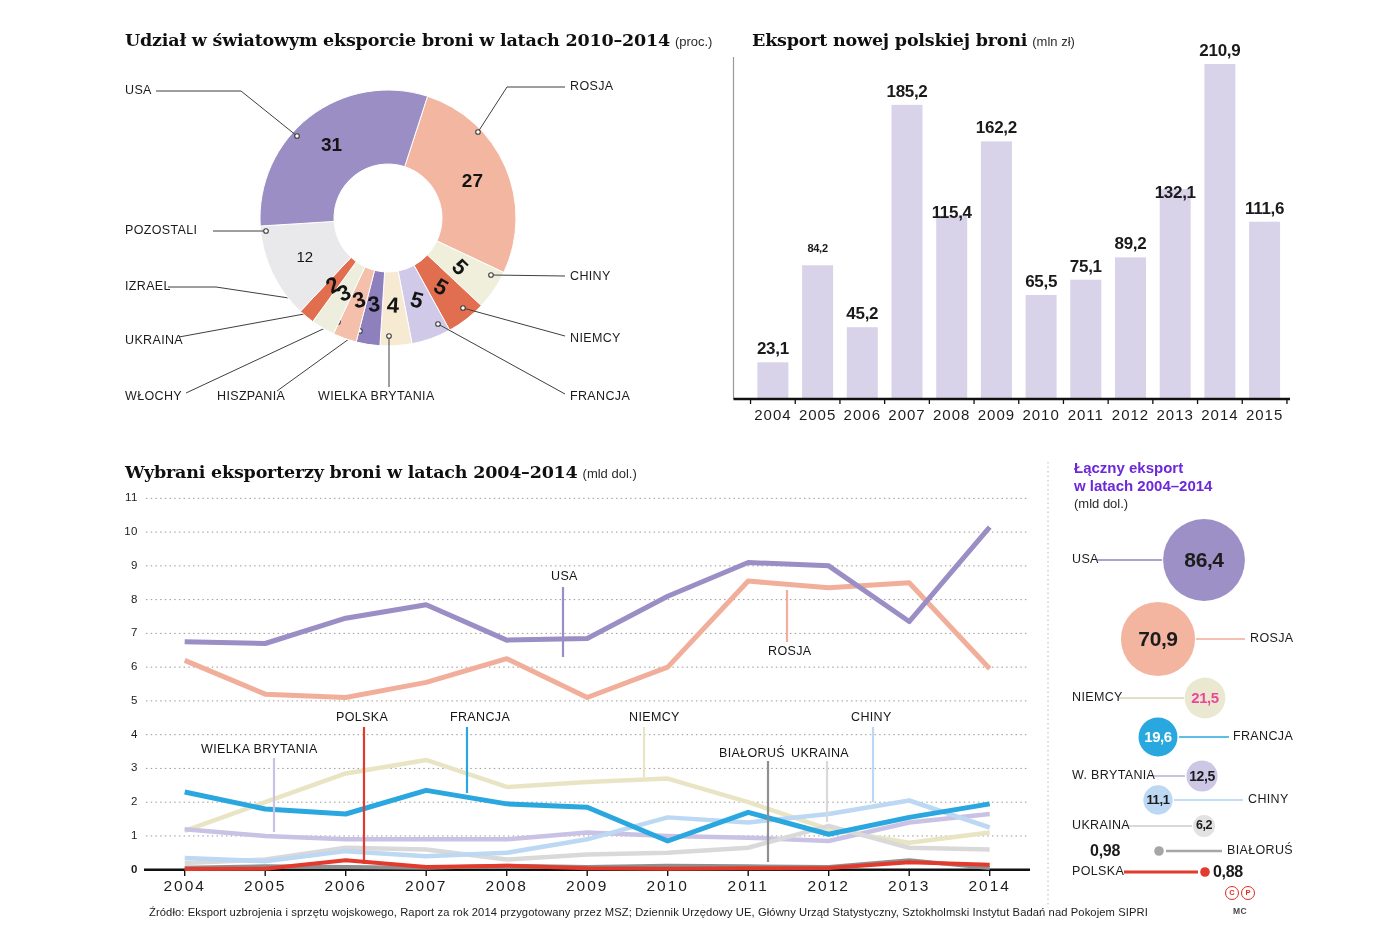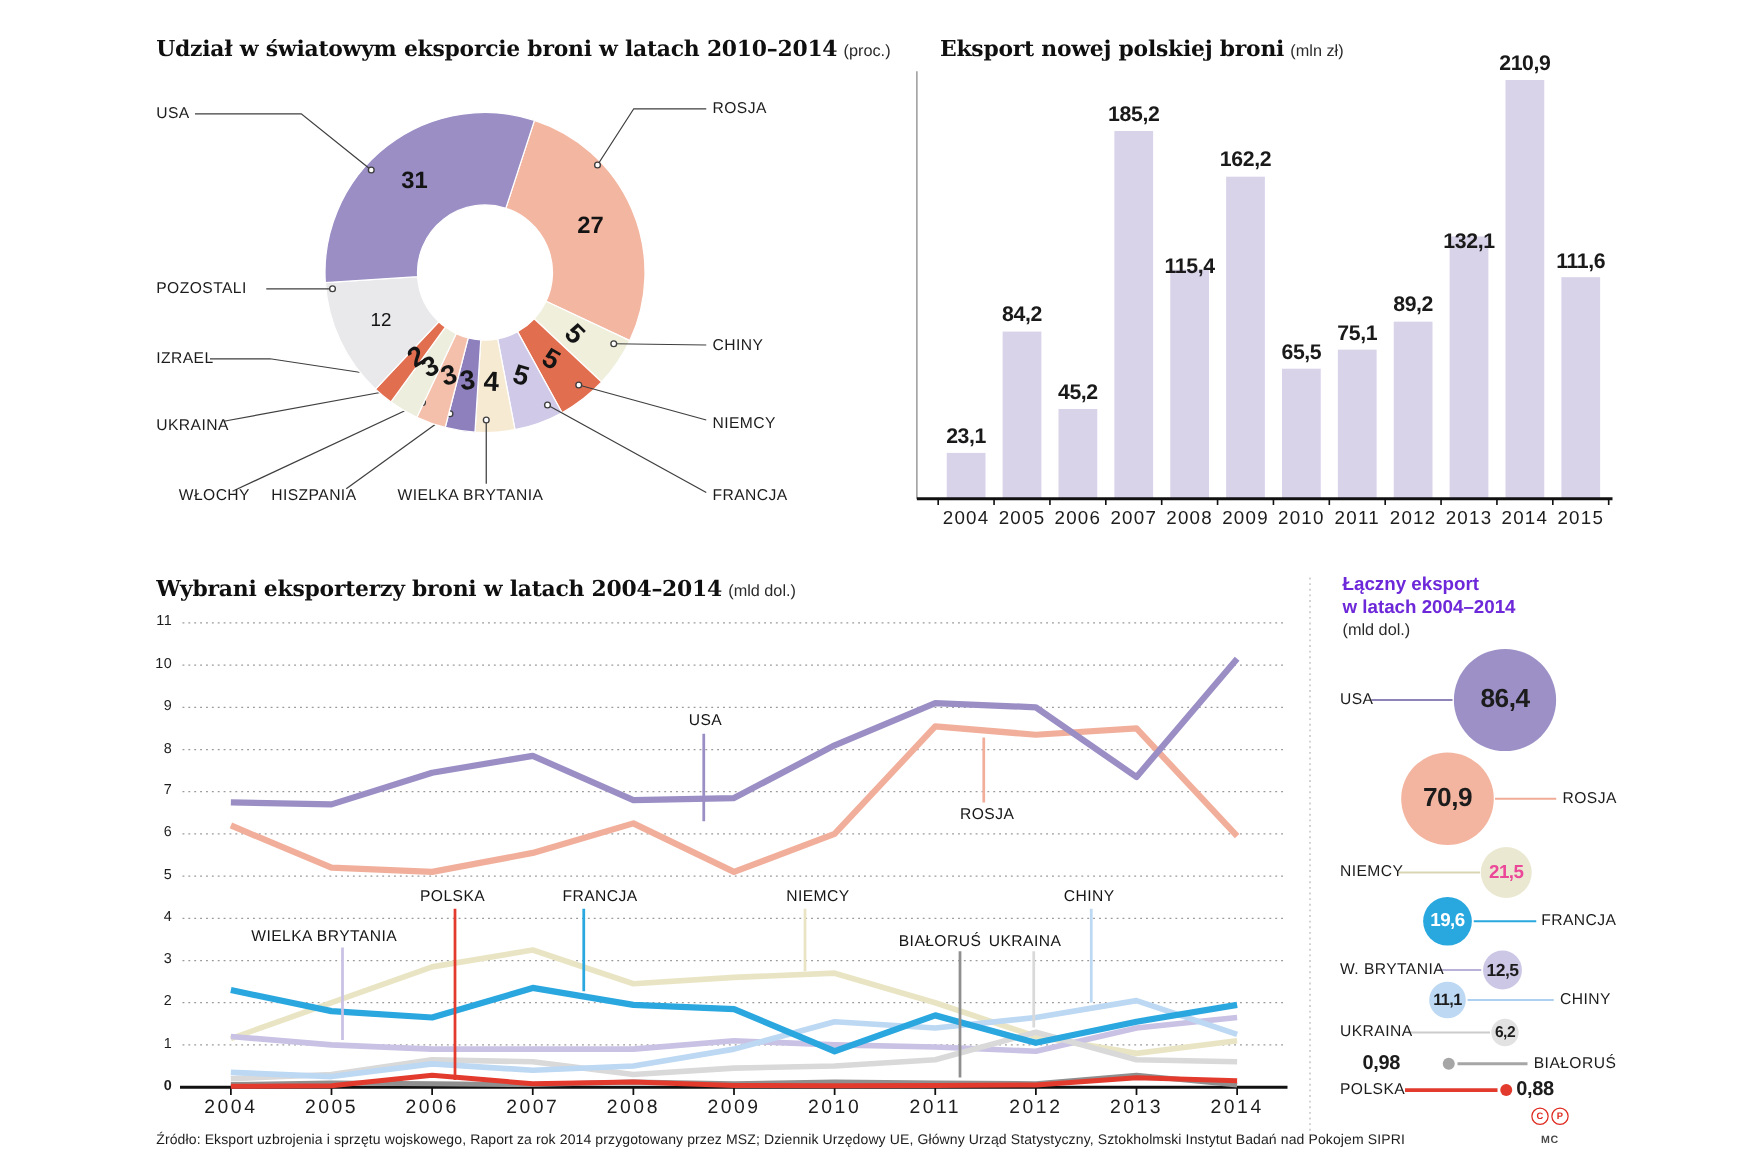--- a/index.html
+++ b/index.html
@@ -7,21 +7,21 @@
   #stage{position:absolute;left:0;top:0;width:1400px;height:933px;overflow:hidden;background:#fff;}
   #chart-layer{position:absolute;left:0;top:0;}
   .lbl{position:absolute;white-space:nowrap;color:#1e1e1e;line-height:1.05;}
   .chart-title{position:absolute;white-space:nowrap;font-family:"DejaVu Serif","Liberation Serif",serif;font-weight:bold;font-size:17.5px;color:#0f0f0f;letter-spacing:-0.2px;}
   .chart-title .suffix{font-family:"Liberation Sans",sans-serif;font-weight:normal;font-size:13px;color:#2b2b2b;letter-spacing:0;margin-left:5px;}
   .bubble-title{position:absolute;font-weight:bold;font-size:15px;color:#6d28d9;white-space:nowrap;}
   .bubble-sub{position:absolute;font-size:13px;color:#2b2b2b;white-space:nowrap;}
   .cat-lbl{font-size:12.5px;letter-spacing:0.35px;color:#1c1c1c;}
   .series-lbl{font-size:12.5px;letter-spacing:0.35px;color:#161616;}
   .val-big{font-weight:bold;color:#1a1a1a;}
-  .source{position:absolute;font-size:11.2px;color:#1c1c1c;letter-spacing:0.1px;white-space:nowrap;}
+  .source{position:absolute;font-size:11.2px;color:#1c1c1c;letter-spacing:0.1px;white-space:nowrap;margin-left:24px;}
   .logo{position:absolute;text-align:center;}
   .logo .ring{display:inline-block;width:12px;height:12px;border:1.6px solid #df2b20;border-radius:50%;color:#df2b20;font-size:7.5px;font-weight:bold;line-height:12px;text-align:center;margin:0 1px;vertical-align:top;}
   .logo .credit{font-size:8.5px;font-weight:bold;color:#4a4a4a;letter-spacing:0.5px;margin-top:2px;}
 </style>
 </head>
 <body>
 
 <div id="stage">
   <svg id="chart-layer" width="1400" height="933">
       <g>
@@ -176,32 +176,32 @@
     <div class="lbl cat-lbl" style="left: 570px; top: 270px;">CHINY</div>
     <div class="lbl" style="left: 441.323px; top: 286.743px; transform: translate(-50%, -50%) rotate(30.2deg); font-size: 22px; font-weight: bold; color: rgb(20, 20, 20);">5</div>
     <div class="lbl cat-lbl" style="left: 570px; top: 332px;">NIEMCY</div>
     <div class="lbl" style="left: 417.47px; top: 299.857px; transform: translate(-50%, -50%) rotate(15.8deg); font-size: 22px; font-weight: bold; color: rgb(20, 20, 20);">5</div>
     <div class="lbl cat-lbl" style="left: 570px; top: 390px;">FRANCJA</div>
     <div class="lbl" style="left: 393.463px; top: 304.828px; transform: translate(-50%, -50%) rotate(2.9deg); font-size: 22px; font-weight: bold; color: rgb(20, 20, 20);">4</div>
     <div class="lbl cat-lbl" style="left: 318px; top: 390px;">WIELKA BRYTANIA</div>
     <div class="lbl" style="left: 374.39px; top: 303.929px; transform: translate(-50%, -50%) rotate(-7.2deg); font-size: 22px; font-weight: bold; color: rgb(20, 20, 20);">3</div>
     <div class="lbl cat-lbl" style="left: 217px; top: 390px;">HISZPANIA</div>
     <div class="lbl" style="left: 358.53px; top: 299.857px; transform: translate(-50%, -50%) rotate(-15.8deg); font-size: 22px; font-weight: bold; color: rgb(20, 20, 20);">3</div>
-    <div class="lbl cat-lbl" style="left: 125px; top: 390px; margin-left: 18px;">WŁOCHY</div>
+    <div class="lbl cat-lbl" style="left: 125px; top: 390px;">WŁOCHY</div>
     <div class="lbl" style="left: 343.713px; top: 292.885px; transform: translate(-50%, -50%) rotate(-24.5deg); font-size: 22px; font-weight: bold; color: rgb(20, 20, 20);">3</div>
     <div class="lbl cat-lbl" style="left: 125px; top: 334px;">UKRAINA</div>
     <div class="lbl" style="left: 332.544px; top: 285.035px; transform: translate(-50%, -50%) rotate(-31.7deg); font-size: 22px; font-weight: bold; color: rgb(20, 20, 20);">2</div>
     <div class="lbl cat-lbl" style="left: 125px; top: 280px;">IZRAEL</div>
     <div class="lbl" style="left: 304.756px; top: 257.172px; transform: translate(-50%, -50%) rotate(0deg); font-size: 15px; font-weight: normal; color: rgb(20, 20, 20);">12</div>
     <div class="lbl cat-lbl" style="left: 125px; top: 224px;">POZOSTALI</div>
     <div class="lbl" style="left: 331.613px; top: 145.306px; transform: translate(-50%, -50%) rotate(0deg); font-size: 19px; font-weight: bold; color: rgb(20, 20, 20);">31</div>
     <div class="lbl cat-lbl" style="left: 125px; top: 84px;">USA</div>
     <div class="lbl val-big" style="left: 772.9px; top: 340.308px; transform: translateX(-50%); font-size: 17px; letter-spacing: -0.3px; text-align: right;">23,1</div>
     <div class="lbl" style="left: 772.9px; top: 407px; transform: translateX(-50%); font-size: 15px; letter-spacing: 1px; color: rgb(29, 29, 29);">2004</div>
-    <div class="lbl val-big" style="left: 817.6px; top: 243.257px; transform: translateX(-50%); font-size: 17px; letter-spacing: -0.3px; text-align: right;">84,2</div>
+    <div class="lbl val-big" style="left: 817.6px; top: 243.257px; transform: translateX(-50%); font-size: 11px; letter-spacing: -0.3px; text-align: right;">84,2</div>
     <div class="lbl" style="left: 817.6px; top: 407px; transform: translateX(-50%); font-size: 15px; letter-spacing: 1px; color: rgb(29, 29, 29);">2005</div>
     <div class="lbl val-big" style="left: 862.3px; top: 305.204px; transform: translateX(-50%); font-size: 17px; letter-spacing: -0.3px;">45,2</div>
     <div class="lbl" style="left: 862.3px; top: 407px; transform: translateX(-50%); font-size: 15px; letter-spacing: 1px; color: rgb(29, 29, 29);">2006</div>
     <div class="lbl val-big" style="left: 907px; top: 82.8283px; transform: translateX(-50%); font-size: 17px; letter-spacing: -0.3px;">185,2</div>
     <div class="lbl" style="left: 907px; top: 407px; transform: translateX(-50%); font-size: 15px; letter-spacing: 1px; color: rgb(29, 29, 29);">2007</div>
     <div class="lbl val-big" style="left: 951.7px; top: 204px; transform: translateX(-50%); font-size: 17px; letter-spacing: -0.3px;">115,4</div>
     <div class="lbl" style="left: 951.7px; top: 407px; transform: translateX(-50%); font-size: 15px; letter-spacing: 1px; color: rgb(29, 29, 29);">2008</div>
     <div class="lbl val-big" style="left: 996.4px; top: 119.362px; transform: translateX(-50%); font-size: 17px; letter-spacing: -0.3px;">162,2</div>
     <div class="lbl" style="left: 996.4px; top: 407px; transform: translateX(-50%); font-size: 15px; letter-spacing: 1px; color: rgb(29, 29, 29);">2009</div>
     <div class="lbl val-big" style="left: 1041.1px; top: 272.96px; transform: translateX(-50%); font-size: 17px; letter-spacing: -0.3px;">65,5</div>

